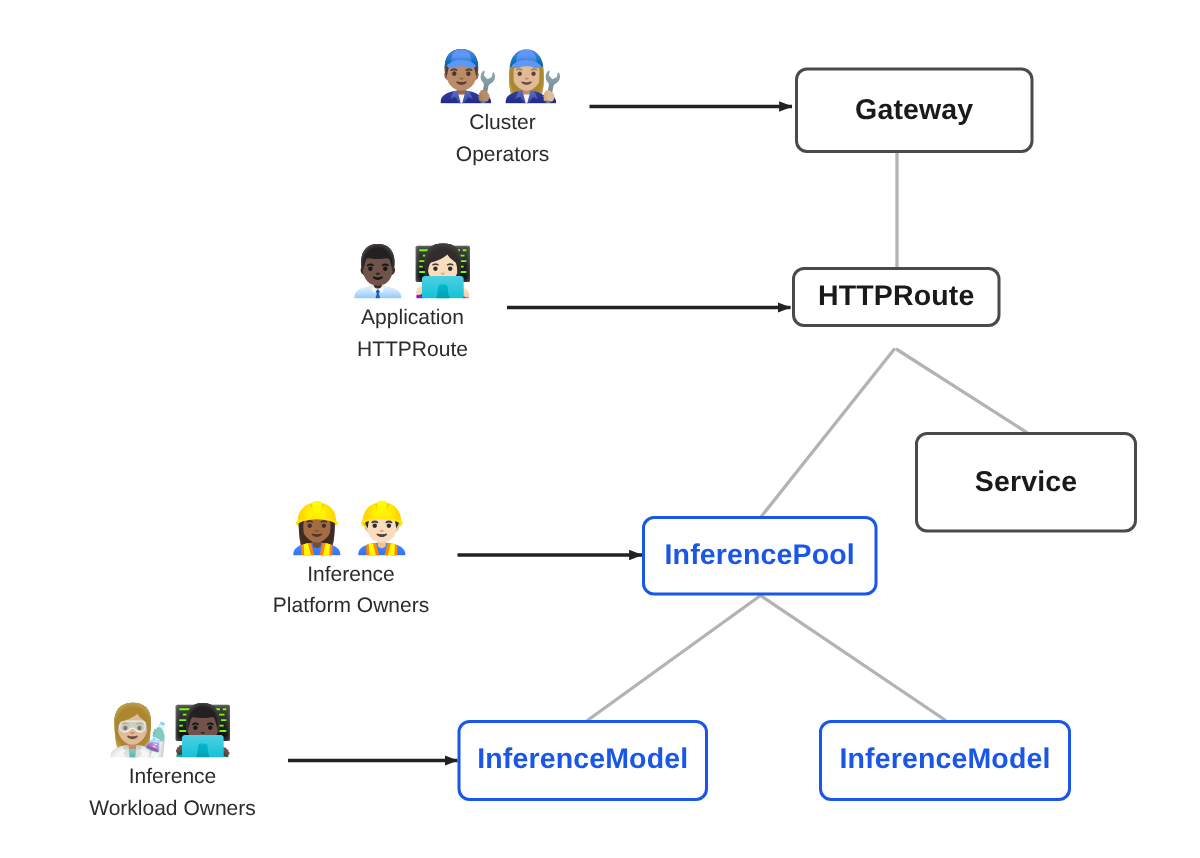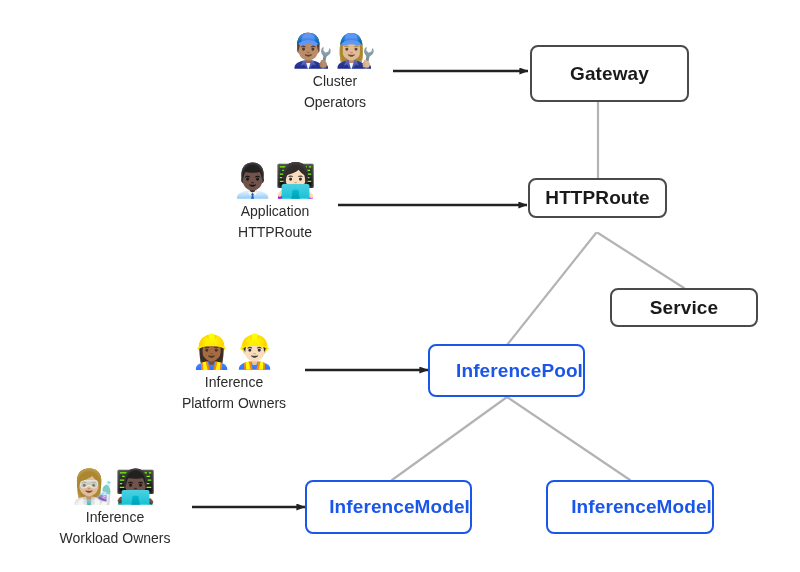--- a/index.html
+++ b/index.html
@@ -41,21 +41,20 @@
   }
   .node.gray {
     border: 2px solid #4a4a4a;
     color: #1a1a1a;
     font-size: 19px;
   }
   .node.blue {
     border: 2px solid #1a56e8;
     color: #1a56e8;
     font-size: 19px;
-    justify-content: flex-end;
   }
   .actor {
     position: absolute;
     display: flex;
     flex-direction: column;
     align-items: center;
     text-align: center;
   }
   .actor .emojis {
     font-size: 33px;
@@ -101,21 +100,21 @@
   </svg>
 
   <div class="node gray" style="left:530px; top:45px; width:159px; height:57px;">
     <span>Gateway</span>
   </div>
 
   <div class="node gray" style="left:528px; top:178px; width:139px; height:40px;">
     <span>HTTPRoute</span>
   </div>
 
-  <div class="node gray" style="left:610px; top:288px; width:148px; height:39px;">
+  <div class="node gray" style="left:610px; top:288px; width:148px; height:67px;">
     <span>Service</span>
   </div>
 
   <div class="node blue" style="left:428px; top:344px; width:157px; height:53px;">
     <span>InferencePool</span>
   </div>
 
   <div class="node blue" style="left:305px; top:480px; width:167px; height:54px;">
     <span>InferenceModel</span>
   </div>

